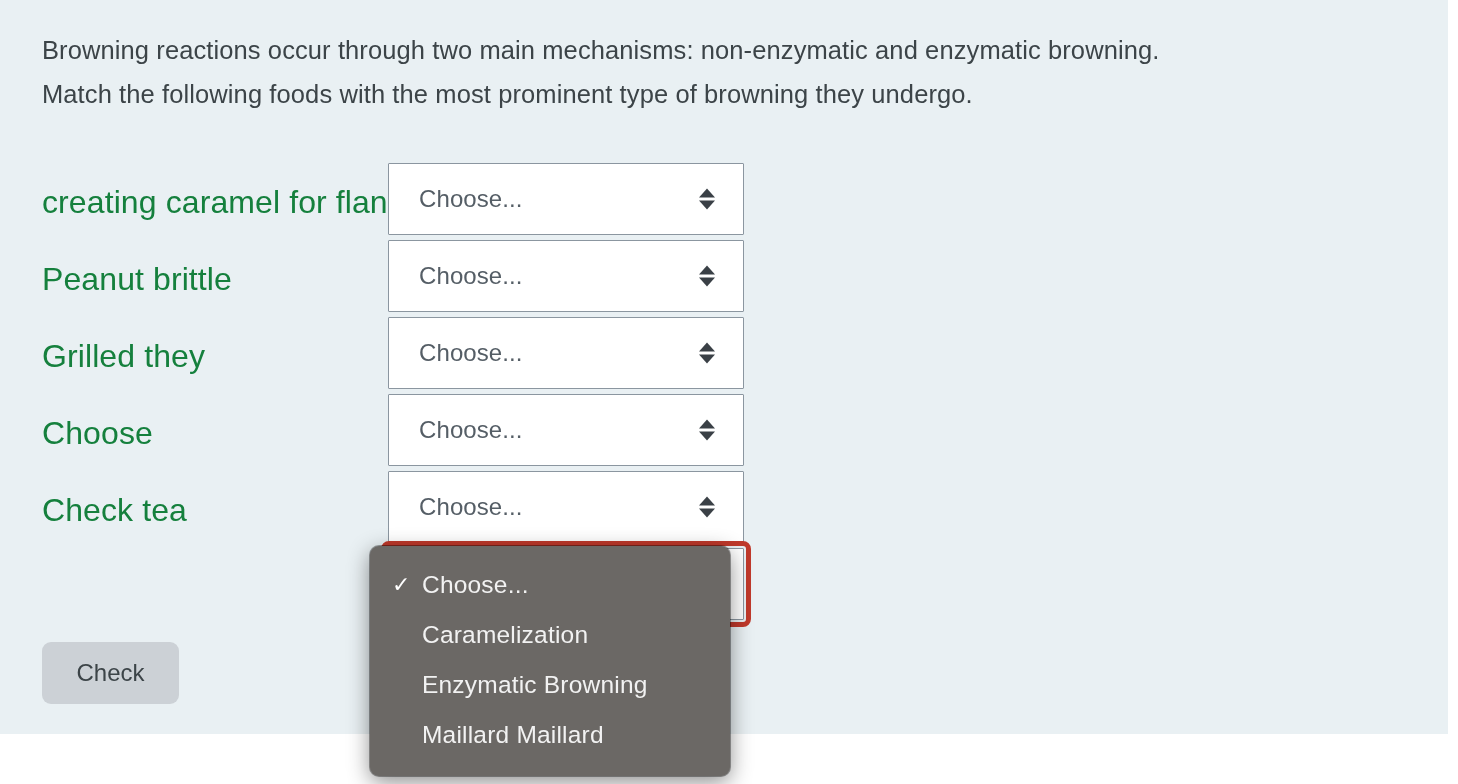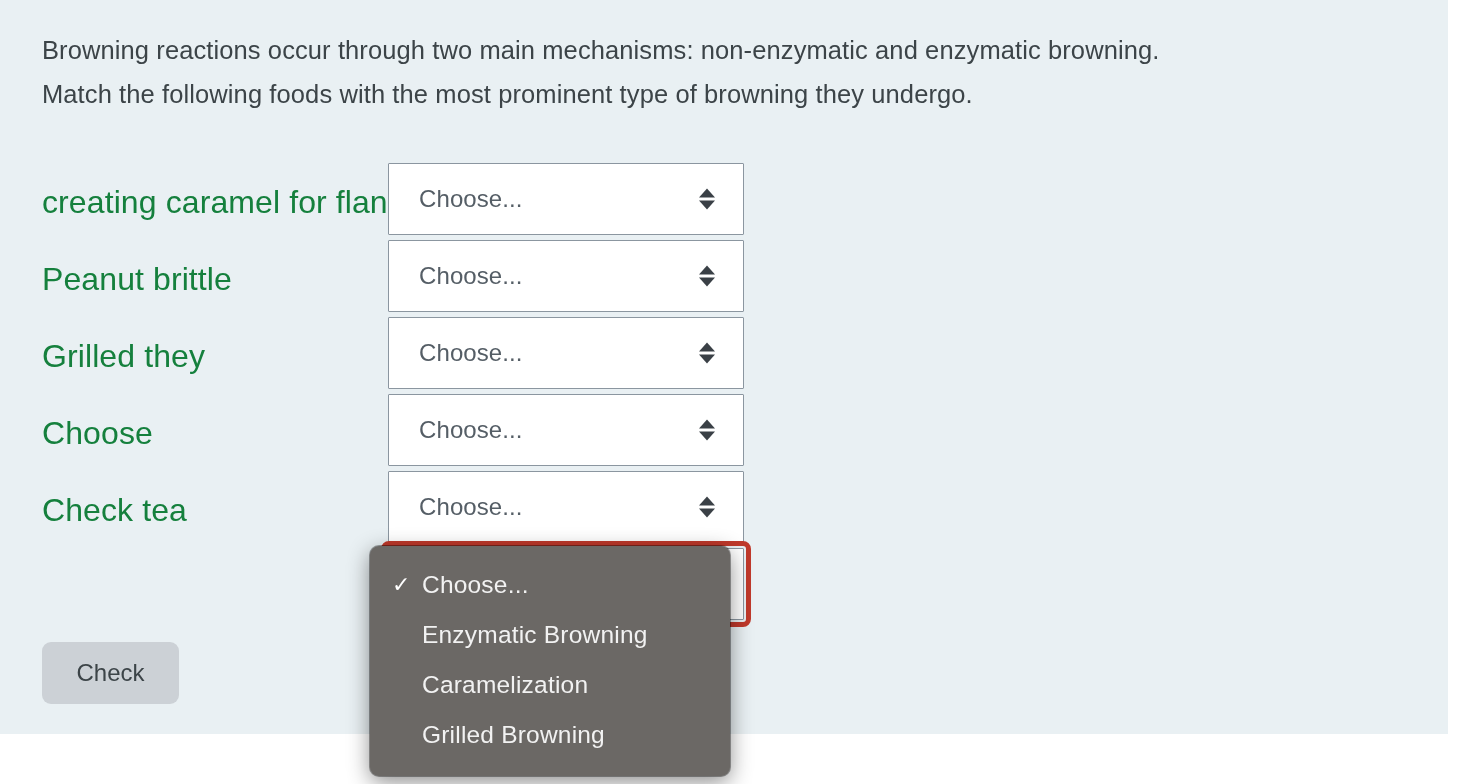--- a/index.html
+++ b/index.html
@@ -251,21 +251,21 @@
 
   <button id="check-button">Check</button>
 </div>
 
 <div id="dropdown-menu">
     <div class="dropdown-option">
       <span class="check-mark">✓</span>
       <span>Choose...</span>
     </div>
     <div class="dropdown-option">
+      <span>Caramelization</span>
+    </div>
+    <div class="dropdown-option">
       <span>Enzymatic Browning</span>
     </div>
     <div class="dropdown-option">
-      <span>Caramelization</span>
-    </div>
-    <div class="dropdown-option">
-      <span>Grilled Browning</span>
+      <span>Maillard Maillard</span>
     </div>
   </div>
 
 </body></html>

